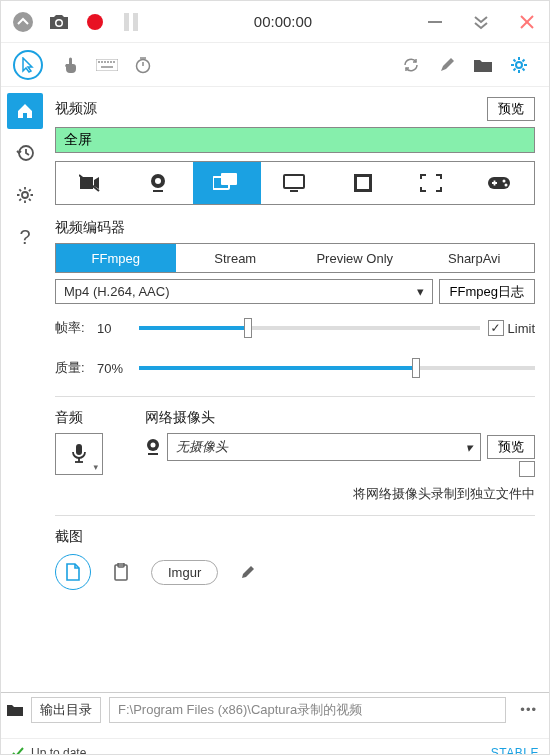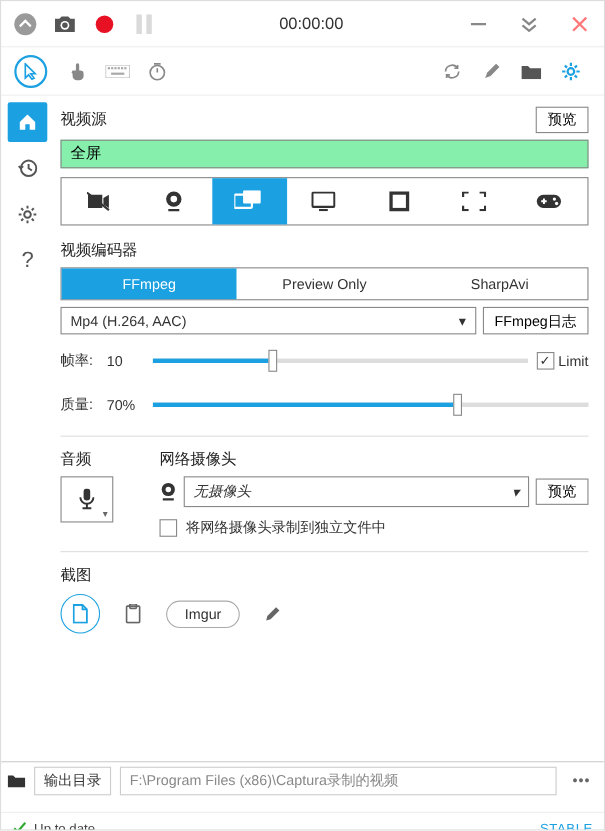--- a/index.html
+++ b/index.html
@@ -39,21 +39,21 @@
 .check-row { display: flex; align-items: center; gap: 4px; font-size: 13px; }
 .checkbox { width: 16px; height: 16px; border: 1px solid #888; display: flex; align-items: center; justify-content: center; cursor: pointer; font-size: 12px; }
 .hr { border: none; border-top: 1px solid #ddd; margin: 12px 0; }
 .two-col { display: flex; gap: 18px; }
 .col-a { width: 72px; }
 .col-b { flex: 1; }
 .mic-btn { width: 48px; height: 42px; border: 1px solid #888; display: flex; align-items: center; justify-content: center; cursor: pointer; margin-top: 6px; position: relative; }
 .mic-btn::after { content: "▾"; font-size: 9px; position: absolute; right: 4px; bottom: 2px; color: #666; }
 .webcam-row { display: flex; align-items: center; gap: 6px; margin-top: 6px; }
 .webcam-sel { flex: 1; border: 1px solid #888; padding: 4px 8px; display: flex; justify-content: space-between; align-items: center; cursor: pointer; font-size: 13px; font-style: italic; }
-.check-line { display: flex; align-items: center; gap: 8px; margin-top: 10px; font-size: 13px; }
+.check-line { display: flex; align-items: flex-end; gap: 8px; font-size: 13px; flex-direction: column; }
 .shot-row { display: flex; align-items: center; gap: 12px; margin-top: 8px; }
 .shot-ico { width: 36px; height: 36px; border-radius: 50%; display: flex; align-items: center; justify-content: center; cursor: pointer; }
 .shot-ico.circled { border: 1.5px solid #1ba1e2; color: #1ba1e2; }
 .pill { border: 1px solid #aaa; border-radius: 16px; padding: 4px 16px; cursor: pointer; font-size: 13px; }
 .footer1 { height: 34px; border-top: 1px solid #ccc; display: flex; align-items: center; padding: 0 6px; gap: 8px; }
 .out-label { border: 1px solid #ccc; padding: 3px 8px; font-size: 13px; }
 .out-path { flex: 1; border: 1px solid #ccc; padding: 3px 8px; font-size: 13px; color: #888; white-space: nowrap; overflow: hidden; }
 .dots { color: #666; cursor: pointer; padding: 0 6px; letter-spacing: 1px; }
 .footer2 { height: 28px; border-top: 1px solid #eee; display: flex; align-items: center; padding: 0 10px; font-size: 12px; margin-top: 12px; }
 .status-txt { color: #444; }
@@ -242,20 +242,21 @@
             <circle cx="19" cy="10" r="1.5" fill="#fff"></circle>
             <path d="M5 8 h5 M7.5 5.5 v5" stroke="#fff" stroke-width="1.8"></path>
           </svg>
       </div>
     </div>
 
     
     <div class="section-title" style="margin-bottom:6px">视频编码器</div>
     <div class="enc-tabs">
       <div class="enc-tab active">FFmpeg</div>
+      <div class="enc-tab">Stream</div>
       <div class="enc-tab">Preview Only</div>
       <div class="enc-tab">SharpAvi</div>
     </div>
     <div class="enc-row">
       <div class="select-box">
         <span>Mp4 (H.264, AAC)</span>
         <span>▾</span>
       </div>
       <button class="btn-out">FFmpeg日志</button>
     </div>

